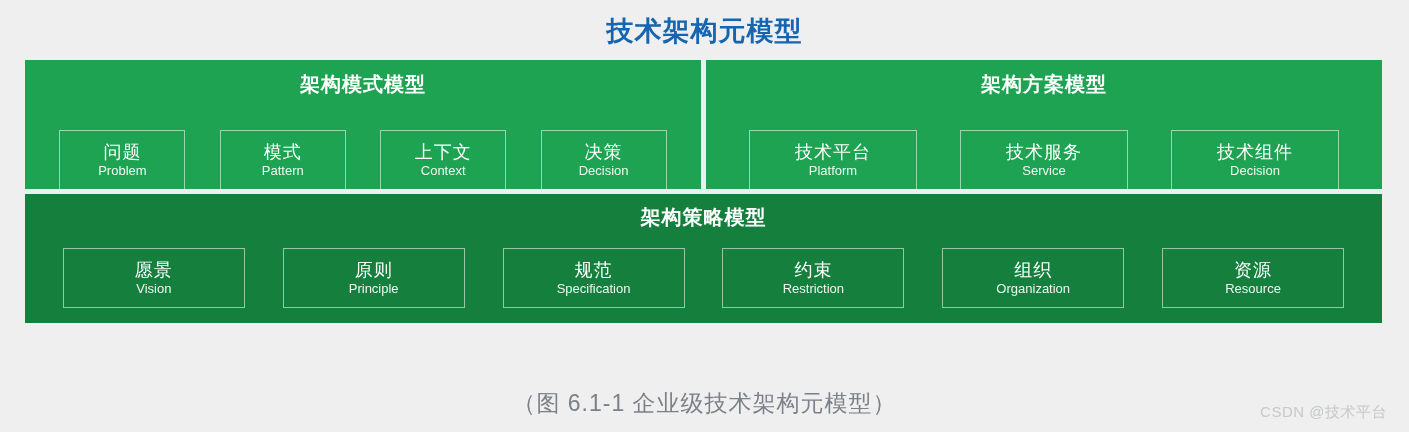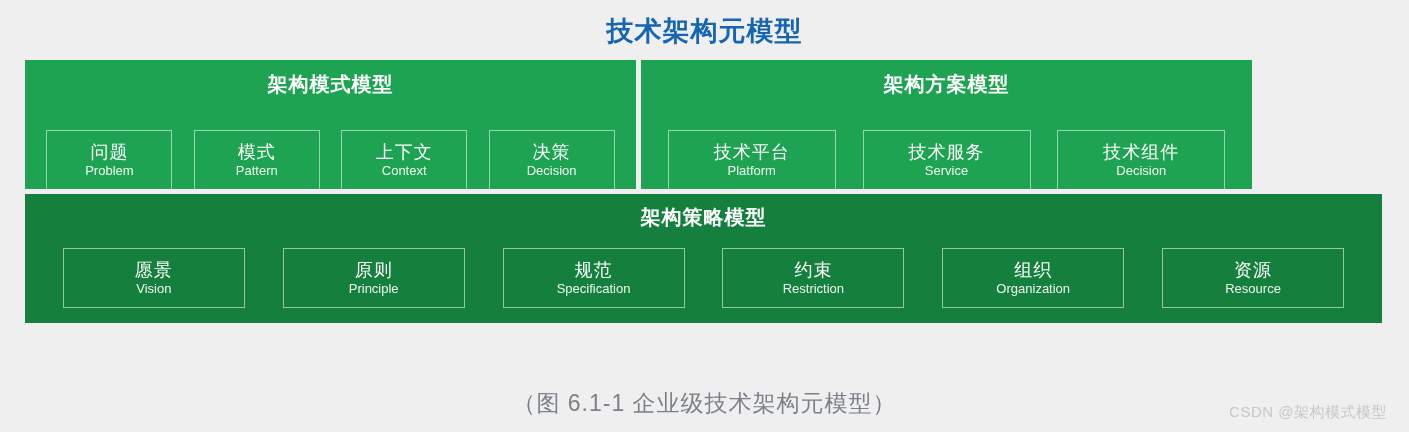--- a/index.html
+++ b/index.html
@@ -33,21 +33,21 @@
     left: 25px;
     top: 60px;
     width: 1357px;
     height: 263px;
   }
 
   .row-green {
     position: absolute;
     left: 0;
     top: 0;
-    width: 1227px;
+    width: 1357px;
     height: 129px;
     display: flex;
     gap: 5px;
   }
 
   .panel {
     position: relative;
     box-sizing: border-box;
   }
   .panel-green {
@@ -223,13 +223,13 @@
       <div class="node node-blue">
         <span class="cn">资源</span>
         <span class="en">Resource</span>
       </div>
     </div>
   </div>
 
 </div>
 
 <div id="caption">（图 6.1-1 企业级技术架构元模型）</div>
-<div id="watermark">CSDN @架构模式模型</div>
+<div id="watermark">CSDN @技术平台</div>
 
 </body></html>

